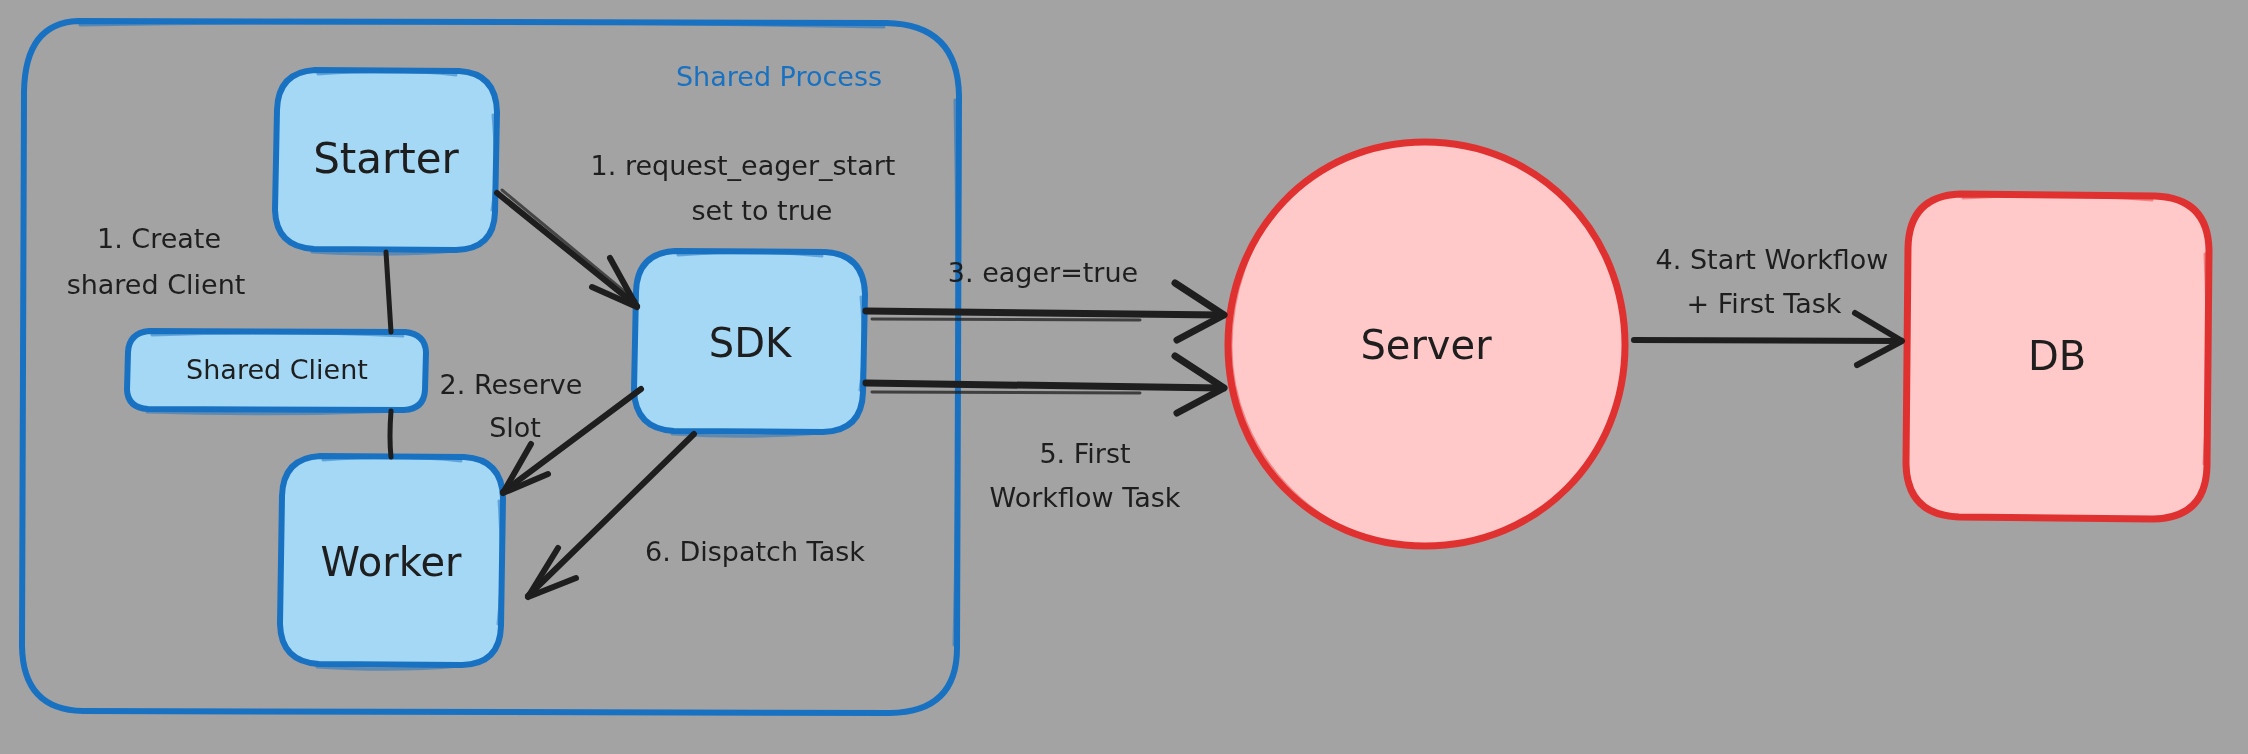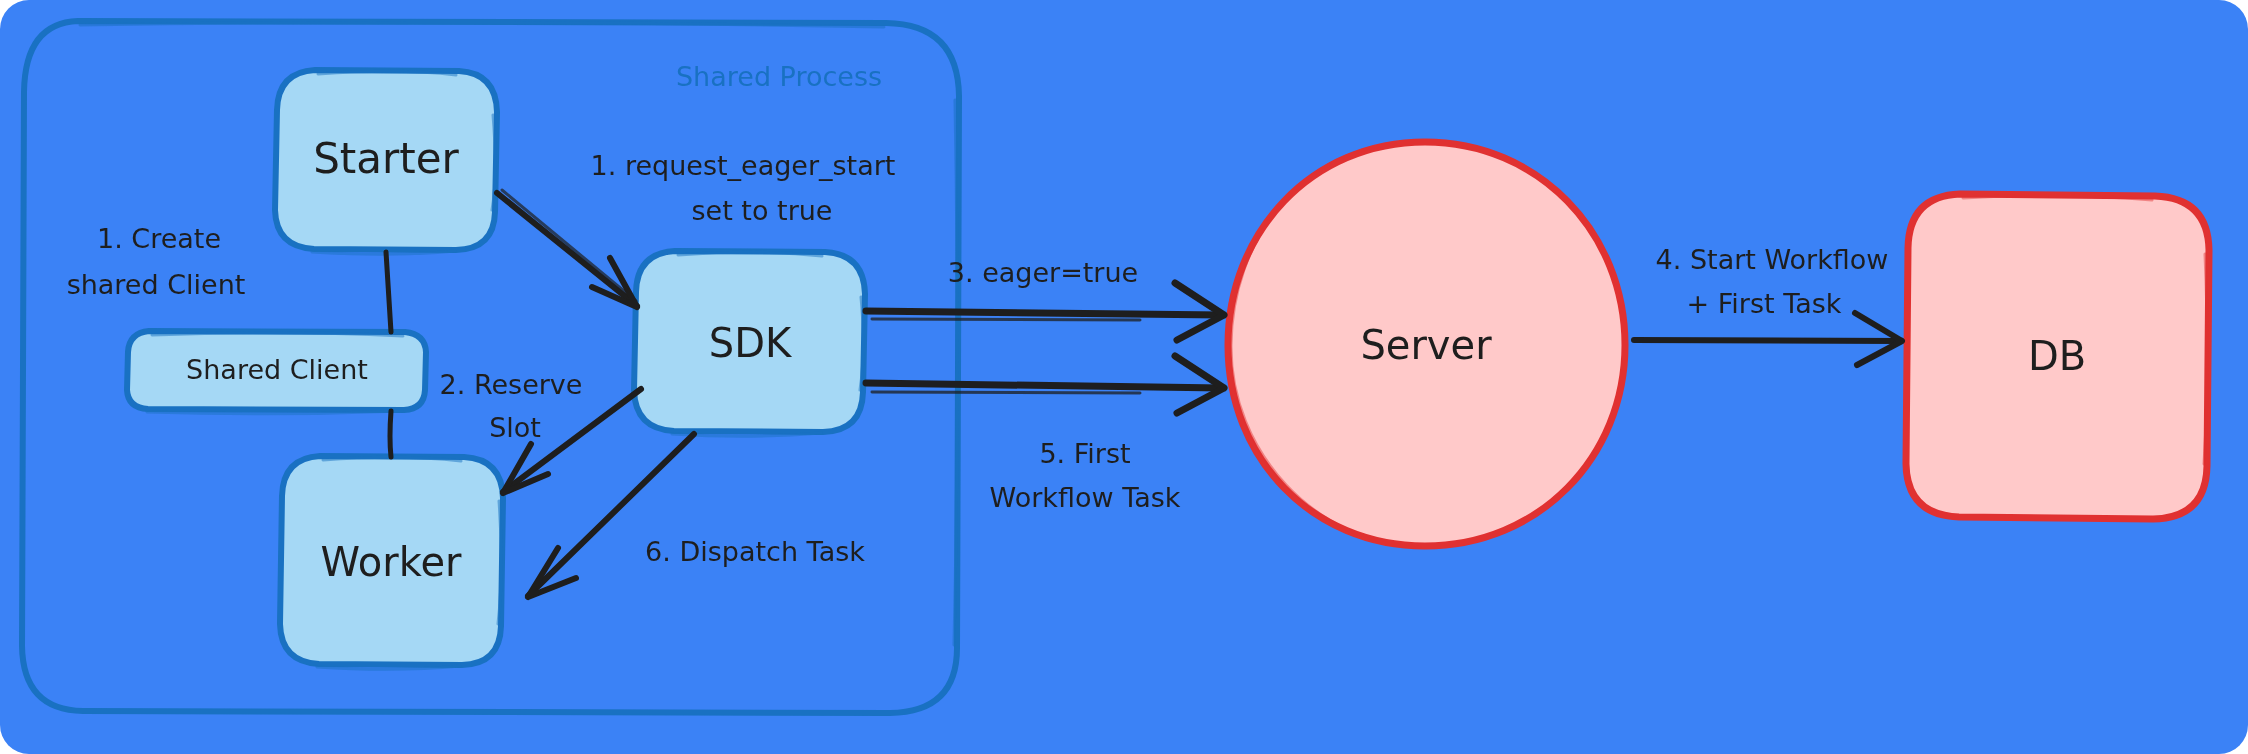--- a/index.html
+++ b/index.html
@@ -10,22 +10,21 @@
   body {
     width: 2248px;
     height: 754px;
     overflow: hidden;
     font-family: "DejaVu Sans", sans-serif;
   }
   #diagram-root {
     position: relative;
     width: 2248px;
     height: 754px;
-    background: #3b82f6;
-    border-radius: 29px;
+    background: #a3a3a3;
   }
   svg#diagram-svg {
     position: absolute;
     top: 0;
     left: 0;
     width: 2248px;
     height: 754px;
   }
   .node-label {
     font-family: "DejaVu Sans", sans-serif;

